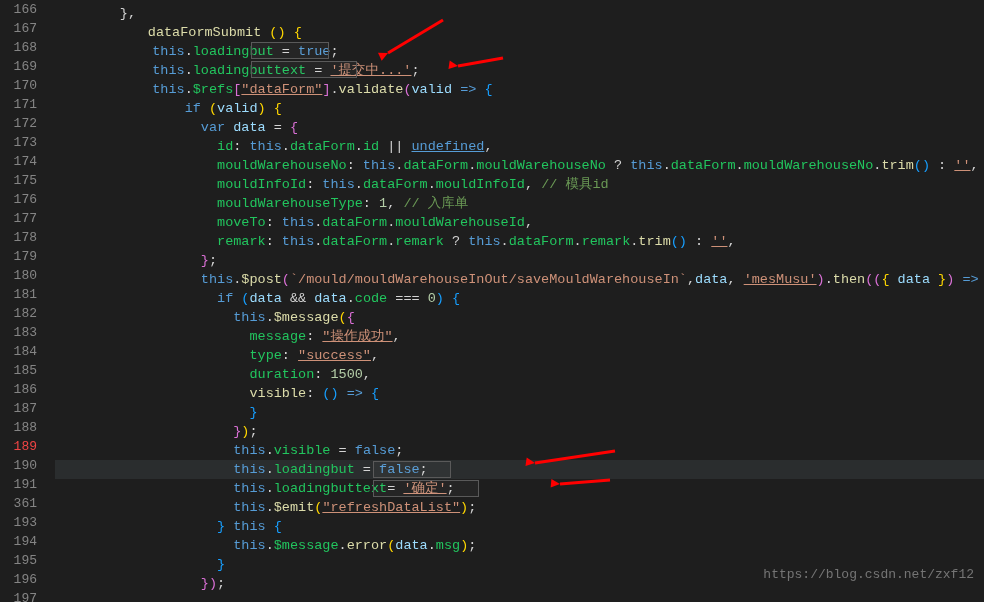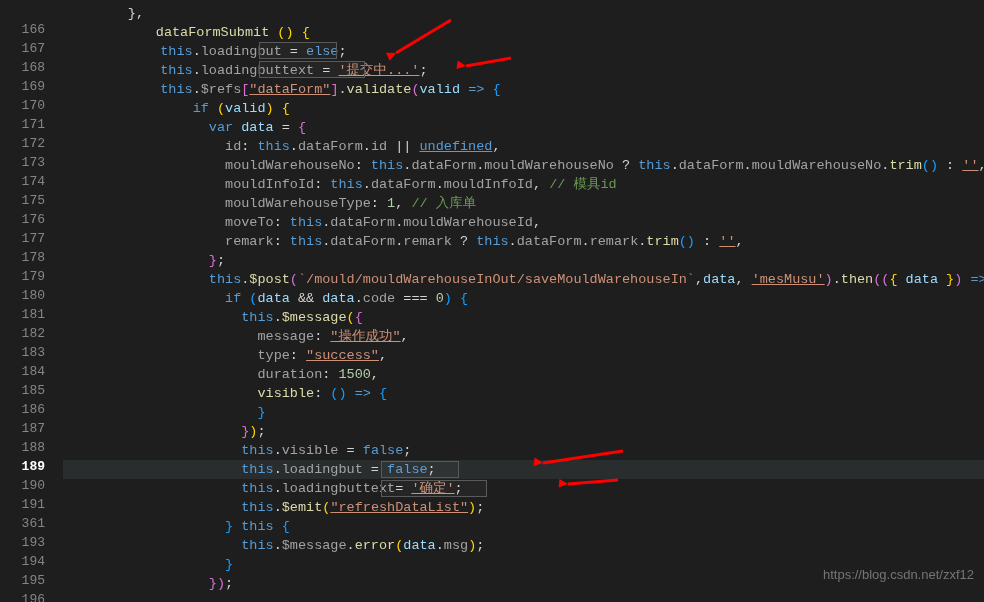--- a/index.html
+++ b/index.html
@@ -17,54 +17,52 @@
       position: relative;
     }
     .editor {
       display: flex;
       width: 984px;
       height: 602px;
     }
     .gutter {
       width: 55px;
       background: #1e1e1e;
-      padding-top: 20px;
+      padding-top: 0;
       flex-shrink: 0;
-      margin-left: 8px;
     }
     .line-number {
       height: 19px;
       line-height: 19px;
       color: #858585;
       text-align: right;
       padding-right: 18px;
       font-size: 13px;
     }
     .line-number.active {
-      color: #ffffff;
-      font-weight: bold;
+      color: #ef4444;
     }
     .code-area {
       flex: 1;
       padding-top: 4px;
       position: relative;
     }
     .code-line {
       height: 19px;
       line-height: 19px;
       white-space: pre;
       position: relative;
     }
     .code-line.highlighted {
       background: #2a2d2e;
     }
     
     .c-keyword { color: #569cd6; }
     .c-this { color: #569cd6; }
-    .c-prop { color: #a3a3a3; font-family: Liberation Mono, monospace; }
+    .c-prop { color: #22c55e; font-family: Liberation Mono, monospace; }
     .c-method { color: #dcdcaa; }
     .c-string { color: #ce9178; text-decoration: underline; }
     .c-number { color: #b5cea8; }
     .c-bool { color: #569cd6; }
     .c-undefined { color: #569cd6; text-decoration: underline; }
     .c-punc { color: #d4d4d4; }
     .c-paren-gold { color: #ffd700; }
     .c-paren-pink { color: #da70d6; }
     .c-paren-blue { color: #179fff; }
     .c-comment { color: #6a9955; }
@@ -83,21 +81,21 @@
       position: absolute;
       pointer-events: none;
     }
     
     .watermark {
       position: absolute;
       bottom: 18px;
       right: 10px;
       color: #999;
       font-size: 13px;
-      font-family: Liberation Sans, sans-serif;
+      font-family: Liberation Mono, monospace;
       opacity: 0.7;
     }
   </style>
 </head>
 <body>
 
 <div class="editor">
   <div class="gutter">
       <div class="line-number">166</div>
       <div class="line-number">167</div>
@@ -128,21 +126,21 @@
       <div class="line-number">361</div>
       <div class="line-number">193</div>
       <div class="line-number">194</div>
       <div class="line-number">195</div>
       <div class="line-number">196</div>
       <div class="line-number">197</div>
     </div>
   <div class="code-area">
       <div class="code-line">        <span class="c-punc">},</span></div>
       <div class="code-line">        <span class="c-func">dataFormSubmit</span><span class="c-punc"> </span><span class="c-paren-gold">()</span><span class="c-punc"> </span><span class="c-paren-gold">{</span></div>
-      <div class="code-line">            <span class="c-this">this</span><span class="c-punc">.</span><span class="c-prop">loadingbut</span><span class="c-punc"> = </span><span class="c-bool">else</span><span class="c-punc">;</span></div>
+      <div class="code-line">            <span class="c-this">this</span><span class="c-punc">.</span><span class="c-prop">loadingbut</span><span class="c-punc"> = </span><span class="c-bool">true</span><span class="c-punc">;</span></div>
       <div class="code-line">            <span class="c-this">this</span><span class="c-punc">.</span><span class="c-prop">loadingbuttext</span><span class="c-punc"> = </span><span class="c-string">'提交中...'</span><span class="c-punc">;</span></div>
       <div class="code-line">            <span class="c-this">this</span><span class="c-punc">.</span><span class="c-prop">$refs</span><span class="c-paren-pink">[</span><span class="c-string">"dataForm"</span><span class="c-paren-pink">]</span><span class="c-punc">.</span><span class="c-method">validate</span><span class="c-paren-pink">(</span><span class="c-var">valid</span><span class="c-keyword"> =&gt; </span><span class="c-paren-blue">{</span></div>
       <div class="code-line">                <span class="c-keyword">if</span><span class="c-punc"> </span><span class="c-paren-gold">(</span><span class="c-var">valid</span><span class="c-paren-gold">)</span><span class="c-punc"> </span><span class="c-paren-gold">{</span></div>
       <div class="code-line">                  <span class="c-keyword">var</span><span class="c-punc"> </span><span class="c-var">data</span><span class="c-punc"> = </span><span class="c-paren-pink">{</span></div>
       <div class="code-line">                    <span class="c-prop">id</span><span class="c-punc">: </span><span class="c-this">this</span><span class="c-punc">.</span><span class="c-prop">dataForm</span><span class="c-punc">.</span><span class="c-prop">id</span><span class="c-punc"> || </span><span class="c-undefined">undefined</span><span class="c-punc">,</span></div>
       <div class="code-line">                    <span class="c-prop">mouldWarehouseNo</span><span class="c-punc">: </span><span class="c-this">this</span><span class="c-punc">.</span><span class="c-prop">dataForm</span><span class="c-punc">.</span><span class="c-prop">mouldWarehouseNo</span><span class="c-punc"> ? </span><span class="c-this">this</span><span class="c-punc">.</span><span class="c-prop">dataForm</span><span class="c-punc">.</span><span class="c-prop">mouldWarehouseNo</span><span class="c-punc">.</span><span class="c-method">trim</span><span class="c-paren-blue">()</span><span class="c-punc"> : </span><span class="c-string">''</span><span class="c-punc">,</span></div>
       <div class="code-line">                    <span class="c-prop">mouldInfoId</span><span class="c-punc">: </span><span class="c-this">this</span><span class="c-punc">.</span><span class="c-prop">dataForm</span><span class="c-punc">.</span><span class="c-prop">mouldInfoId</span><span class="c-punc">, </span><span class="c-comment">// 模具id</span></div>
       <div class="code-line">                    <span class="c-prop">mouldWarehouseType</span><span class="c-punc">: </span><span class="c-number">1</span><span class="c-punc">, </span><span class="c-comment">// 入库单</span></div>
       <div class="code-line">                    <span class="c-prop">moveTo</span><span class="c-punc">: </span><span class="c-this">this</span><span class="c-punc">.</span><span class="c-prop">dataForm</span><span class="c-punc">.</span><span class="c-prop">mouldWarehouseId</span><span class="c-punc">,</span></div>
       <div class="code-line">                    <span class="c-prop">remark</span><span class="c-punc">: </span><span class="c-this">this</span><span class="c-punc">.</span><span class="c-prop">dataForm</span><span class="c-punc">.</span><span class="c-prop">remark</span><span class="c-punc"> ? </span><span class="c-this">this</span><span class="c-punc">.</span><span class="c-prop">dataForm</span><span class="c-punc">.</span><span class="c-prop">remark</span><span class="c-punc">.</span><span class="c-method">trim</span><span class="c-paren-blue">()</span><span class="c-punc"> : </span><span class="c-string">''</span><span class="c-punc">,</span></div>

